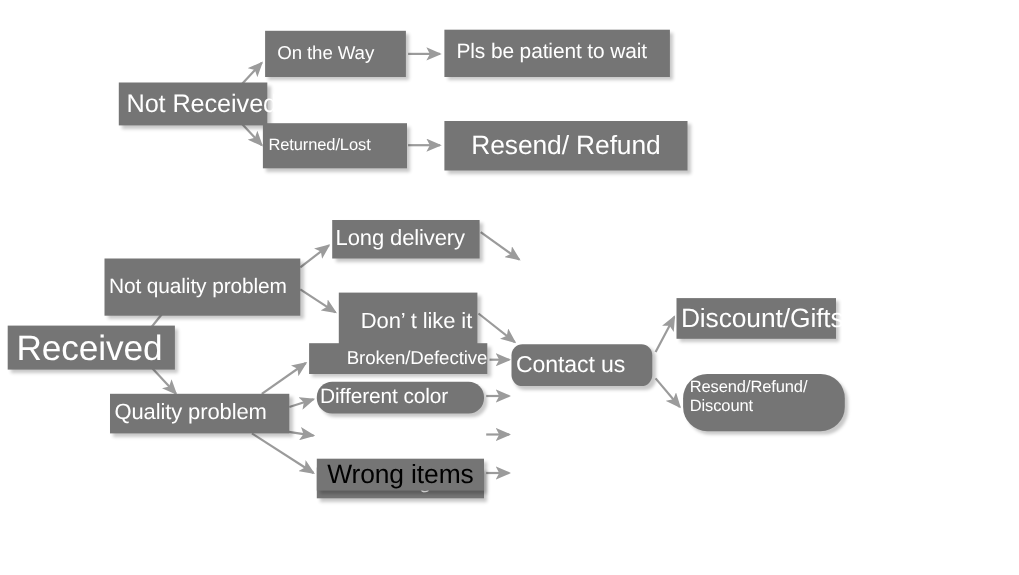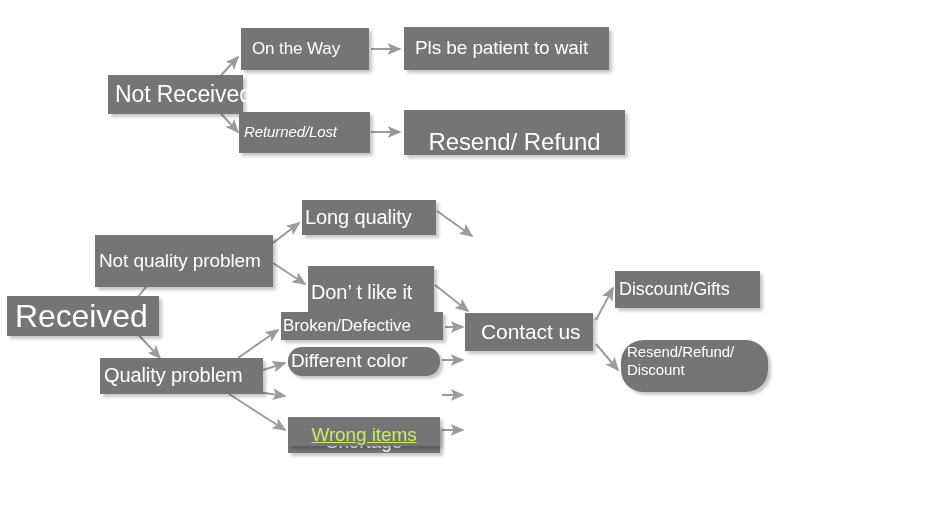--- a/index.html
+++ b/index.html
@@ -32,21 +32,21 @@
     background: #757575;
     color: #ffffff;
     display: flex;
     align-items: center;
     line-height: 1.08;
     box-shadow: 3px 3px 3px rgba(0,0,0,0.22);
     letter-spacing: -0.1px;
     white-space: pre;
     z-index: 2;
   }
-  .node.center { justify-content: center; align-items: flex-end; }
+  .node.center { justify-content: center; }
   .node.left   { justify-content: flex-start; }
   .node .txt { display: block; }
   .node.multiline {
     align-items: flex-start;
     white-space: pre-line;
     line-height: 1.18;
   }
 </style>
 </head>
 <body>
@@ -78,29 +78,29 @@
         <path d="M 442 395 L 463 395" stroke="#9b9b9b" stroke-width="2" fill="none" marker-end="url(#arrowhead)"></path>
         <path d="M 442 430 L 463 430" stroke="#9b9b9b" stroke-width="2" fill="none" marker-end="url(#arrowhead)"></path>
         <path d="M 596 320 L 613 288" stroke="#9b9b9b" stroke-width="2" fill="none" marker-end="url(#arrowhead)"></path>
         <path d="M 596 344 L 618 370" stroke="#9b9b9b" stroke-width="2" fill="none" marker-end="url(#arrowhead)"></path>
       </g>
   </svg>
   <div id="node-layer">
       <div class="node left" style="left: 80px; top: 75px; width: 135px; height: 39px; font-size: 23px; background: rgb(117, 117, 117); color: rgb(255, 255, 255); padding-left: 7px; margin-left: 28px;"><span class="txt">Not Received</span></div>
       <div class="node left" style="left: 241px; top: 28px; width: 128px; height: 42px; font-size: 17px; background: rgb(117, 117, 117); color: rgb(255, 255, 255); padding-left: 11px; align-items: center;"><span class="txt">On the Way</span></div>
       <div class="node left" style="left: 404px; top: 27px; width: 205px; height: 43px; font-size: 19px; background: rgb(117, 117, 117); color: rgb(255, 255, 255); padding-left: 11px;"><span class="txt">Pls be patient to wait</span></div>
-      <div class="node left" style="left: 239px; top: 112px; width: 131px; height: 41px; font-size: 15px; background: rgb(117, 117, 117); color: rgb(255, 255, 255); padding-left: 5px; font-style: italic;"><span class="txt">Returned/Lost</span></div>
+      <div class="node left" style="left: 239px; top: 112px; width: 131px; height: 41px; font-size: 15px; background: rgb(117, 117, 117); color: rgb(255, 255, 255); padding-left: 5px;"><span class="txt">Returned/Lost</span></div>
       <div class="node center" style="left: 404px; top: 110px; width: 221px; height: 45px; font-size: 24px; background: rgb(117, 117, 117); color: rgb(255, 255, 255);"><span class="txt">Resend/ Refund</span></div>
       <div class="node left" style="left: 7px; top: 296px; width: 152px; height: 40px; font-size: 32px; background: rgb(117, 117, 117); color: rgb(255, 255, 255); padding-left: 8px;"><span class="txt">Received</span></div>
       <div class="node left" style="left: 95px; top: 235px; width: 178px; height: 52px; font-size: 19px; background: rgb(117, 117, 117); color: rgb(255, 255, 255); padding-left: 4px;"><span class="txt">Not quality problem</span></div>
       <div class="node left" style="left: 100px; top: 358px; width: 163px; height: 36px; font-size: 20px; background: rgb(117, 117, 117); color: rgb(255, 255, 255); padding-left: 4px; align-items: center;"><span class="txt">Quality problem</span></div>
-      <div class="node left" style="left: 302px; top: 200px; width: 134px; height: 35px; font-size: 20px; background: rgb(117, 117, 117); color: rgb(255, 255, 255); padding-left: 3px;"><span class="txt">Long quality</span></div>
-      <div class="node left" style="left: 308px; top: 266px; width: 126px; height: 54px; font-size: 20px; background: rgb(117, 117, 117); color: rgb(255, 255, 255); padding-left: 3px;"><span class="txt">Don’ t like it</span></div>
-      <div class="node left" style="left: 281px; top: 312px; width: 162px; height: 28px; font-size: 17px; background: rgb(117, 117, 117); color: rgb(255, 255, 255); padding-left: 2px;"><span class="txt">Broken/Defective</span></div>
+      <div class="node left" style="left: 302px; top: 200px; width: 134px; height: 35px; font-size: 20px; background: rgb(117, 117, 117); color: rgb(255, 255, 255); padding-left: 3px;"><span class="txt">Long delivery</span></div>
+      <div class="node left" style="left: 308px; top: 266px; width: 126px; height: 54px; font-size: 20px; background: rgb(117, 117, 117); color: rgb(255, 255, 255); padding-left: 20px;"><span class="txt">Don’ t like it</span></div>
+      <div class="node left" style="left: 281px; top: 312px; width: 162px; height: 28px; font-size: 17px; background: rgb(117, 117, 117); color: rgb(255, 255, 255); padding-left: 2px; justify-content: flex-end;"><span class="txt">Broken/Defective</span></div>
       <div class="node left" style="left: 288px; top: 347px; width: 152px; height: 29px; font-size: 19px; background: rgb(117, 117, 117); color: rgb(255, 255, 255); padding-left: 3px; border-radius: 14px;"><span class="txt">Different color</span></div>
       <div class="node center" style="left: 288px; top: 382px; width: 152px; height: 28px; font-size: 19px; background: rgb(117, 117, 117); color: rgb(255, 255, 255); margin-top: 43px;"><span class="txt">Shortage</span></div>
-      <div class="node center" style="left: 288px; top: 417px; width: 152px; height: 29px; font-size: 19px; background: rgb(117, 117, 117); color: #bef264; text-decoration: underline;"><span class="txt">Wrong items</span></div>
-      <div class="node left" style="left: 465px; top: 313px; width: 128px; height: 38px; font-size: 21px; background: rgb(117, 117, 117); color: rgb(255, 255, 255); padding-left: 16px;"><span class="txt">Contact us</span></div>
-      <div class="node left" style="left: 615px; top: 271px; width: 145px; height: 37px; font-size: 18px; background: rgb(117, 117, 117); color: rgb(255, 255, 255); padding-left: 4px;"><span class="txt">Discount/Gifts</span></div>
+      <div class="node center" style="left: 288px; top: 417px; width: 152px; height: 29px; font-size: 24px; background: rgb(117, 117, 117); color: #000000;"><span class="txt">Wrong items</span></div>
+      <div class="node left" style="left: 465px; top: 313px; width: 128px; height: 38px; font-size: 21px; background: rgb(117, 117, 117); color: rgb(255, 255, 255); padding-left: 4px; border-radius: 10px;"><span class="txt">Contact us</span></div>
+      <div class="node left" style="left: 615px; top: 271px; width: 145px; height: 37px; font-size: 24px; background: rgb(117, 117, 117); color: rgb(255, 255, 255); padding-left: 4px;"><span class="txt">Discount/Gifts</span></div>
       <div class="node left multiline" style="left: 621px; top: 340px; width: 147px; height: 52px; font-size: 15px; background: rgb(117, 117, 117); color: rgb(255, 255, 255); padding-left: 6px; padding-top: 3px; border-radius: 22px;"><span class="txt">Resend/Refund/
 Discount</span></div>
     </div>
 </div>
 
 </body></html>

